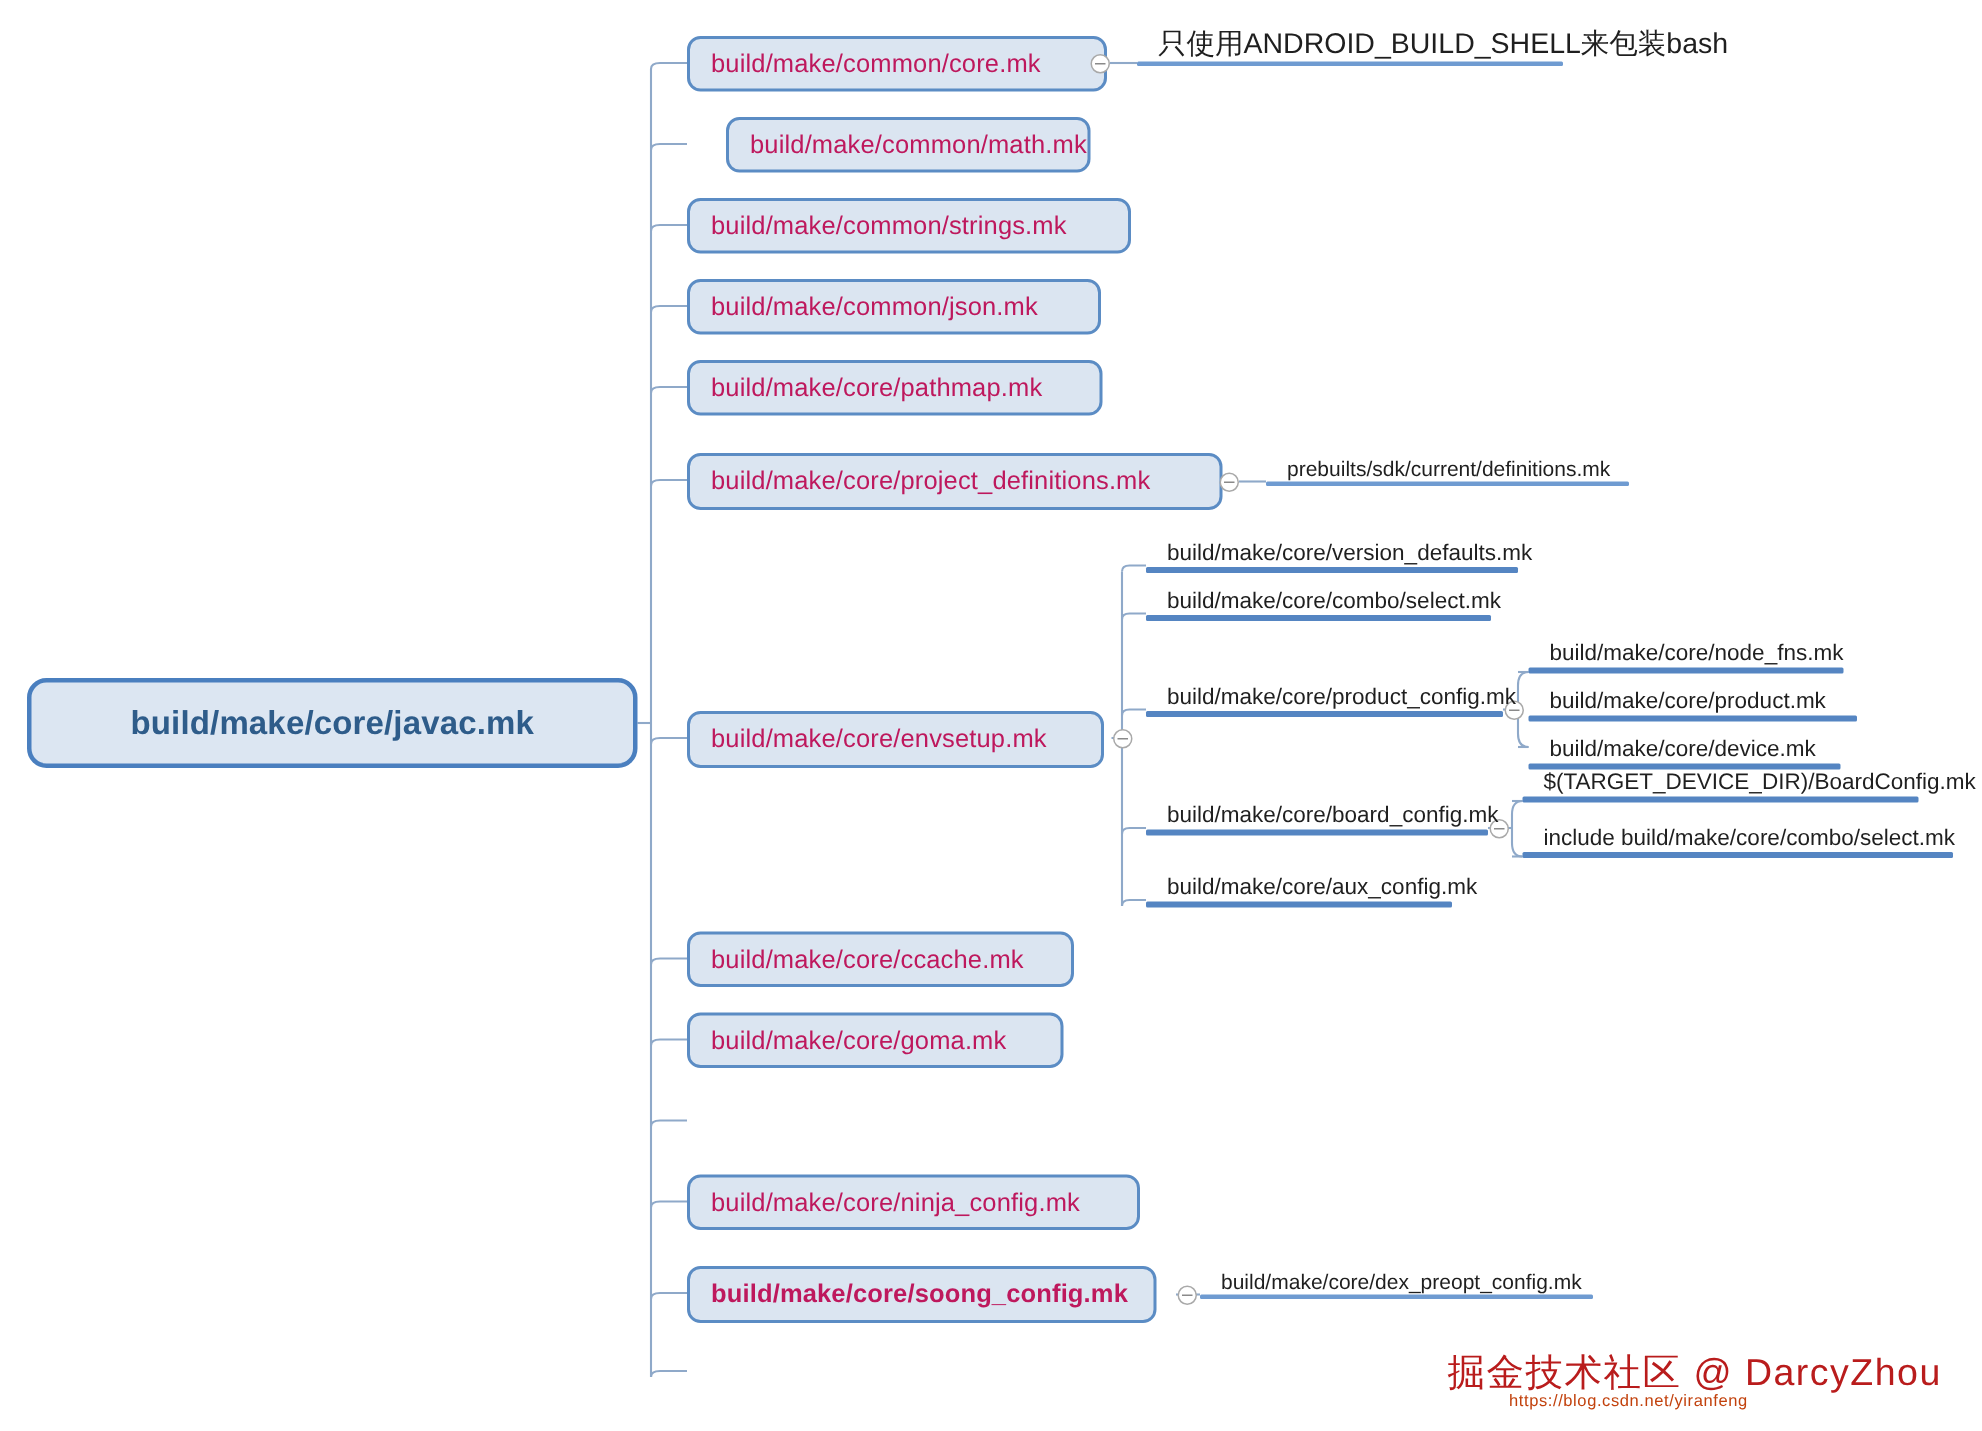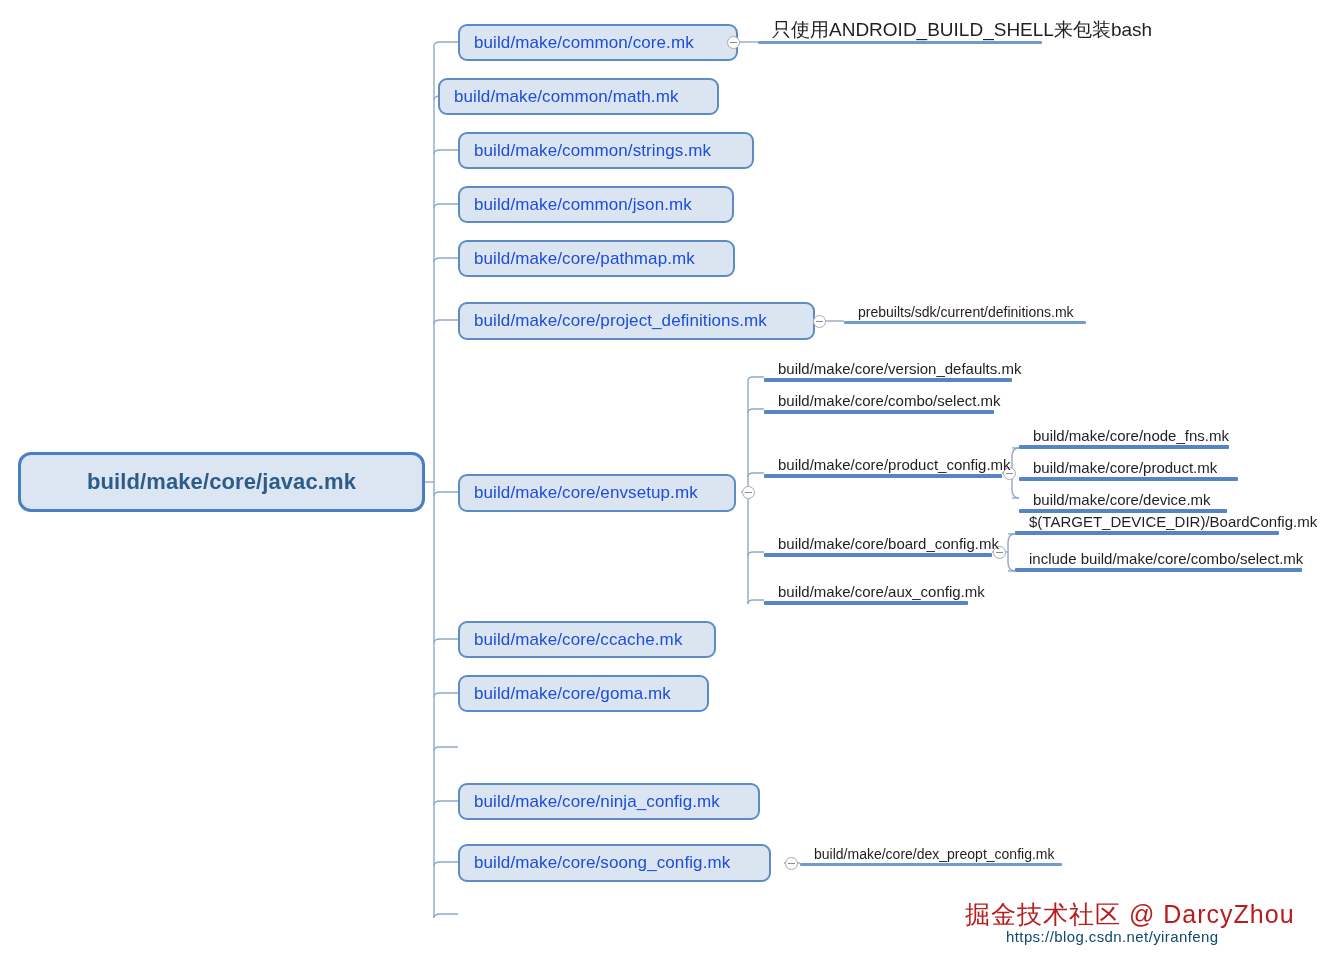--- a/index.html
+++ b/index.html
@@ -32,21 +32,21 @@
   .node-box {
     position: absolute;
     box-sizing: border-box;
     background: #dbe5f1;
     border: 2px solid #5b8cc4;
     border-radius: 9px;
     display: flex;
     align-items: center;
     padding: 0 14px;
     white-space: nowrap;
-    color: #1d4ed8;
+    color: #be185d;
     font-size: 17px;
     letter-spacing: .1px;
   }
   .node-box.root {
     background: #dce6f2;
     border: 3px solid #4a7fbf;
     border-radius: 13px;
     font-size: 22px;
     font-weight: bold;
     color: #2e5c8a;
@@ -113,22 +113,22 @@
     position: absolute;
     white-space: nowrap;
     color: #b91c1c;
     font-size: 25px;
     letter-spacing: 1px;
     user-select: none;
   }
   .watermark-url {
     position: absolute;
     white-space: nowrap;
-    color: #0c4a6e;
-    font-size: 15px;
+    color: #c2410c;
+    font-size: 11px;
     letter-spacing: .4px;
     user-select: none;
   }
 </style>
 </head>
 <body>
 
 <div id="canvas">
 
   <svg id="wires" viewBox="0 0 1321 954" xmlns="http://www.w3.org/2000/svg">
@@ -175,40 +175,40 @@
       <path d="M1015,534 q-7,0 -7,9 L1008,562 q0,9 7,9"></path>
       <path d="M1008,534 L1015,534"></path>
       <path d="M1008,571 L1015,571"></path>
     </g>
   </svg>
 
   <div class="node-box root" style="left:18px; top:452px; width:407px; height:60px;">build/make/core/javac.mk</div>
 
   <div class="node-box" style="left:458px; top:24px; width:280px; height:37px;">build/make/common/core.mk</div>
 
-  <div class="node-box" style="left:438px; top:78px; width:281px; height:37px;">build/make/common/math.mk</div>
+  <div class="node-box" style="left:484px; top:78px; width:243px; height:37px;">build/make/common/math.mk</div>
 
   <div class="node-box" style="left:458px; top:132px; width:296px; height:37px;">build/make/common/strings.mk</div>
 
   <div class="node-box" style="left:458px; top:186px; width:276px; height:37px;">build/make/common/json.mk</div>
 
   <div class="node-box" style="left:458px; top:240px; width:277px; height:37px;">build/make/core/pathmap.mk</div>
 
   <div class="node-box" style="left:458px; top:302px; width:357px; height:38px;">build/make/core/project_definitions.mk</div>
 
   <div class="node-box" style="left:458px; top:621px; width:258px; height:37px;">build/make/core/ccache.mk</div>
 
   <div class="node-box" style="left:458px; top:474px; width:278px; height:38px;">build/make/core/envsetup.mk</div>
 
   <div class="node-box" style="left:458px; top:675px; width:251px; height:37px;">build/make/core/goma.mk</div>
 
 
   <div class="node-box" style="left:458px; top:783px; width:302px; height:37px;">build/make/core/ninja_config.mk</div>
 
-  <div class="node-box" style="left:458px; top:844px; width:313px; height:38px;">build/make/core/soong_config.mk</div>
+  <div class="node-box" style="left:458px; top:844px; width:313px; height:38px;font-weight:bold;">build/make/core/soong_config.mk</div>
 
 
   <div class="toggle" style="left:727px; top:36px;"></div>
   <div class="toggle" style="left:813px; top:315px;"></div>
   <div class="toggle" style="left:742px; top:486px;"></div>
   <div class="toggle" style="left:1003px; top:467px;"></div>
   <div class="toggle" style="left:993px; top:546px;"></div>
   <div class="toggle" style="left:785px; top:857px;"></div>
 
   <div class="bar-node thin cjk" style="left:758px; top:16px; width:284px; height:28px;">

